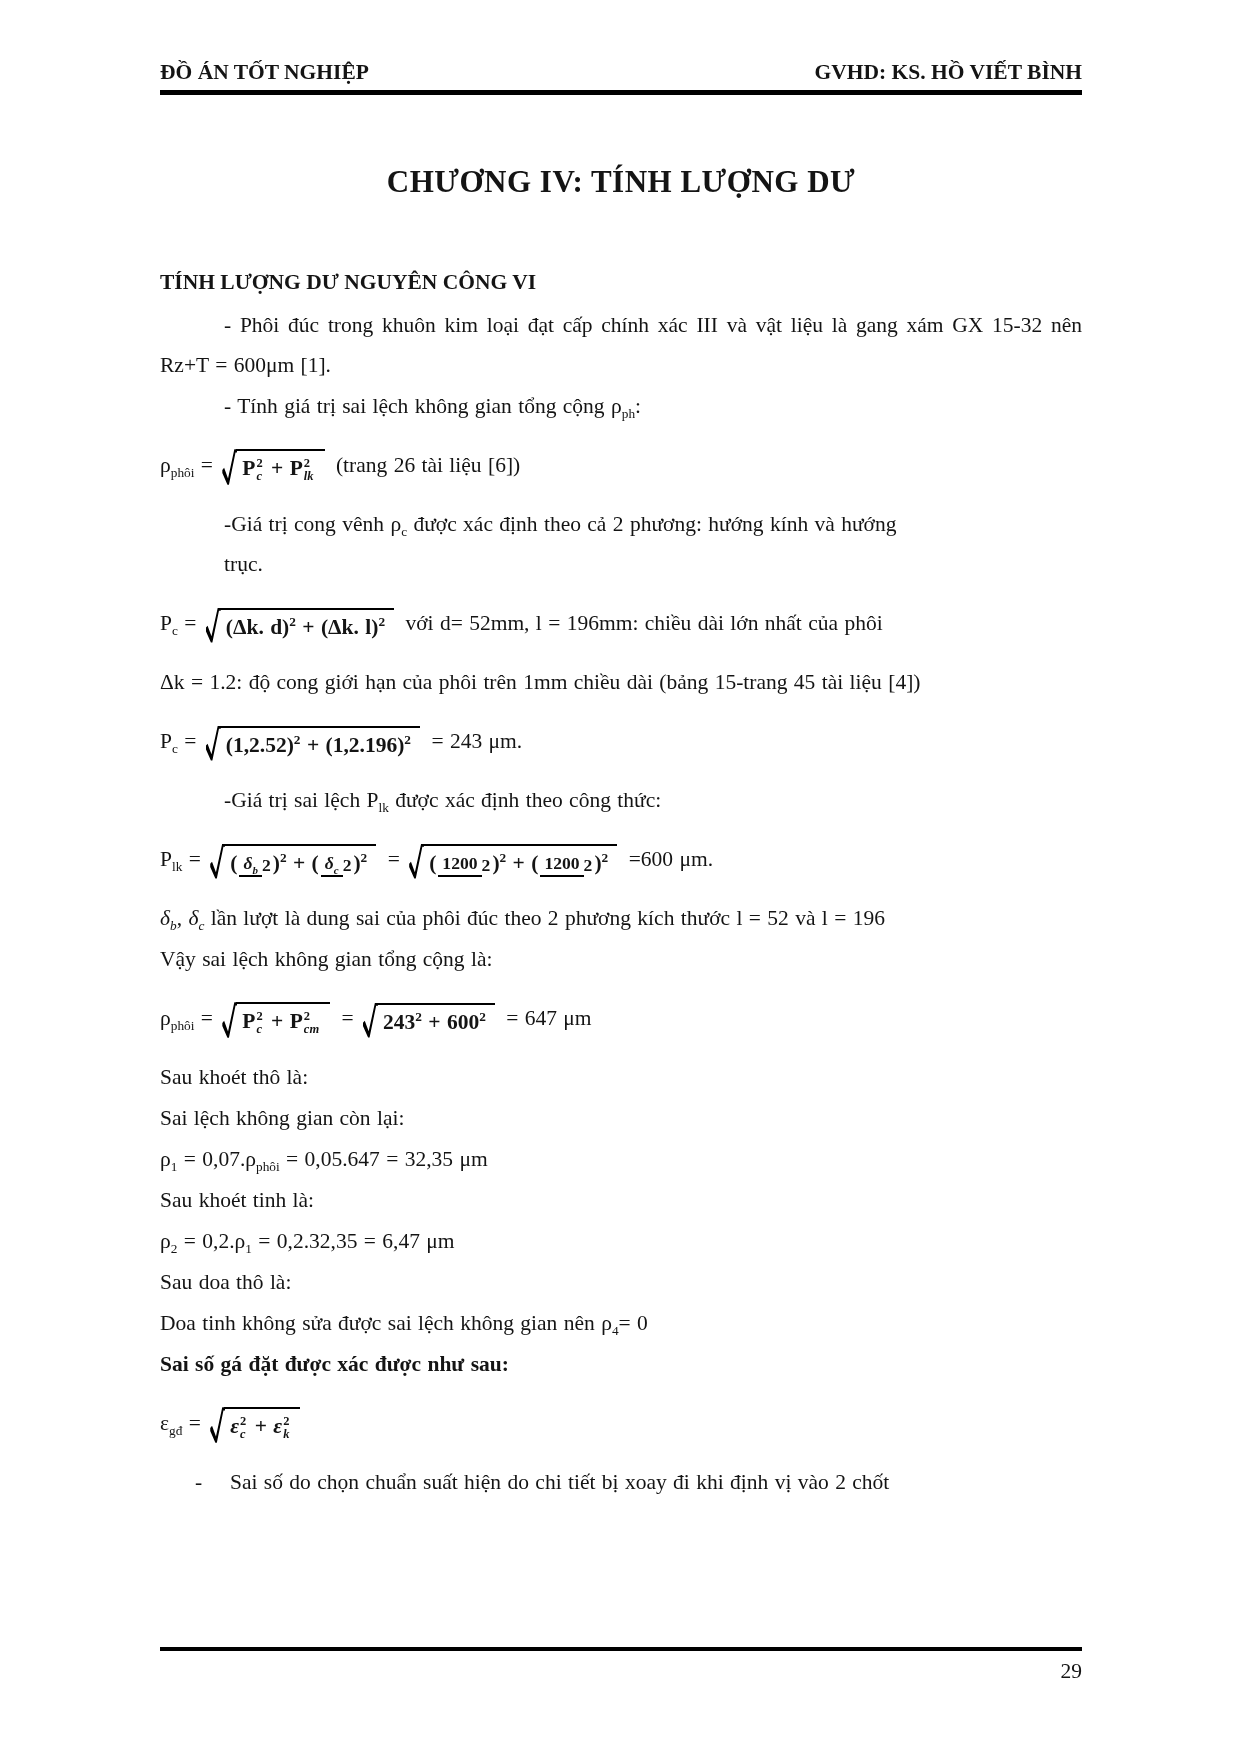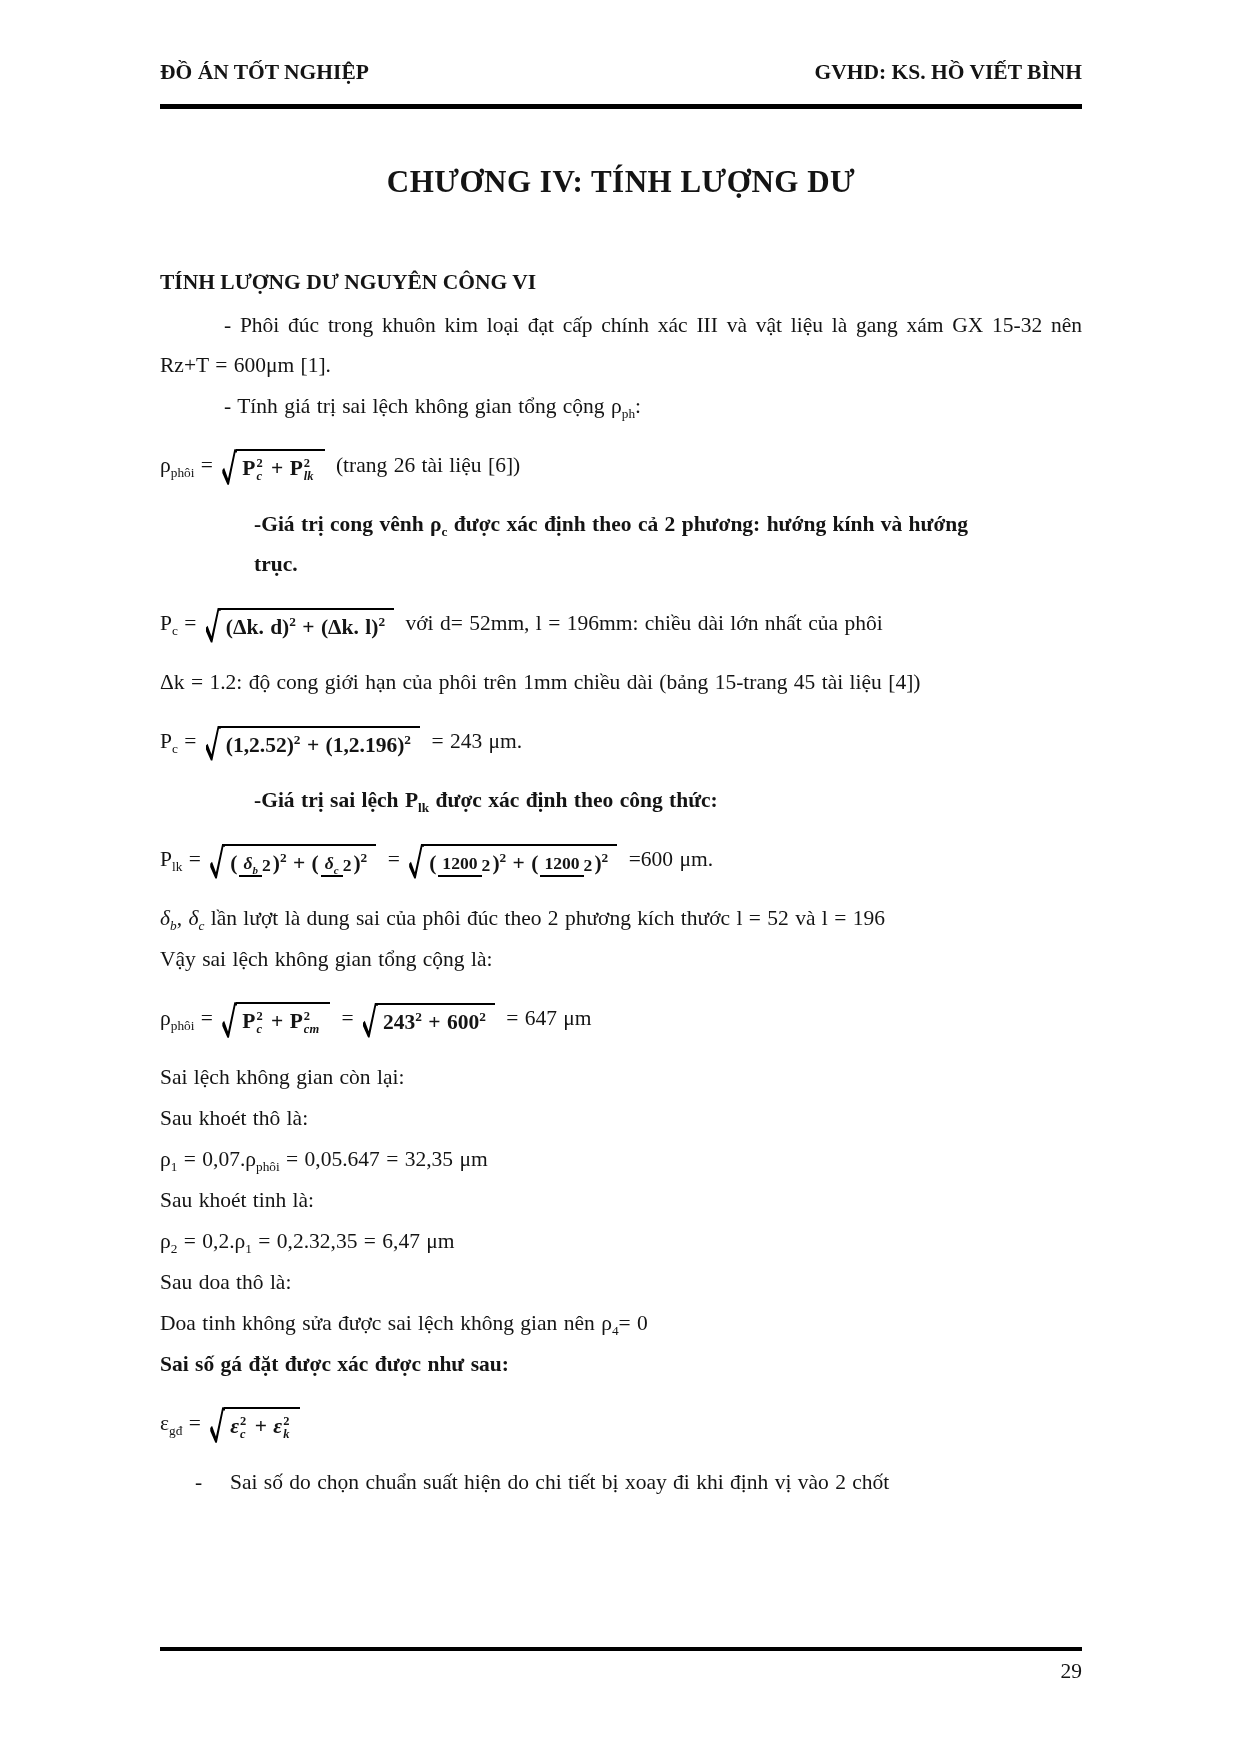--- a/index.html
+++ b/index.html
@@ -16,21 +16,21 @@
   }
   .header {
     position: absolute;
     top: 60px; left: 160px; right: 158px;
     display: flex;
     justify-content: space-between;
     align-items: flex-start;
     font-weight: bold;
     font-size: 21.5px;
     border-bottom: 5px solid #000;
-    padding-bottom: 19px;
+    padding-bottom: 5px;
   }
   .content {
     position: absolute;
     top: 108px; left: 160px; width: 922px;
   }
   .title {
     font-size: 31px;
     font-weight: bold;
     text-align: center;
     margin: 56px 0 70px 0;
@@ -42,21 +42,21 @@
     margin: 0 0 10px 0;
   }
   .line {
     font-size: 21.5px;
     line-height: 40px;
     margin: 1px 0;
     word-spacing: 1px;
   }
   .j { text-align: justify; }
   .ind { text-indent: 64px; font-family: Liberation Serif, serif; }
-  .blk { margin-left: 94px; font-weight: bold; }
+  .blk { margin-left: 64px; }
   .bold { font-weight: bold; }
   .bullet { padding-left: 35px; }
   .dash { display: inline-block; width: 35px; }
   .fl { margin: 19px 0; }
   sub, sup { font-size: 0.62em; line-height: 0; }
   .it { font-style: italic; }
   .mb { font-weight: bold; }
   
   .sq {
     display: inline-flex;
@@ -179,22 +179,22 @@
                 <sup>2</sup>
                 <sub class="it">c</sub>
               </span><span> + P</span><span class="ss">
                 <sup>2</sup>
                 <sub class="it">cm</sub>
               </span></span>
           </span><span> = </span><span class="sq">
             <span class="rad"></span>
             <span class="sqb"><span class="mb">243</span><sup>2</sup><span class="mb"> + 600</span><sup>2</sup></span>
           </span><span> = 647 μm</span></div>
+        <div class="line "><span>Sau khoét thô là:</span></div>
         <div class="line "><span>Sai lệch không gian còn lại:</span></div>
-        <div class="line "><span>Sau khoét thô là:</span></div>
         <div class="line "><span>ρ</span><sub>1</sub><span> = 0,07.</span><span>ρ</span><sub>phôi</sub><span> = 0,05.647 = 32,35 μm</span></div>
         <div class="line "><span>Sau  khoét tinh là:</span></div>
         <div class="line "><span>ρ</span><sub>2</sub><span> = 0,2.</span><span>ρ</span><sub>1</sub><span> = 0,2.32,35 = 6,47 μm</span></div>
         <div class="line "><span>Sau doa thô là:</span></div>
         <div class="line "><span>Doa tinh không sửa được sai lệch không gian nên ρ</span><sub>4</sub><span>= 0</span></div>
         <div class="line bold"><span>Sai số gá đặt được xác được như sau:</span></div>
         <div class="line  fl"><span>ε</span><sub>gđ</sub><span> = </span><span class="sq">
             <span class="rad"></span>
             <span class="sqb"><span class="it">ε</span><span class="ss">
                 <sup>2</sup>

